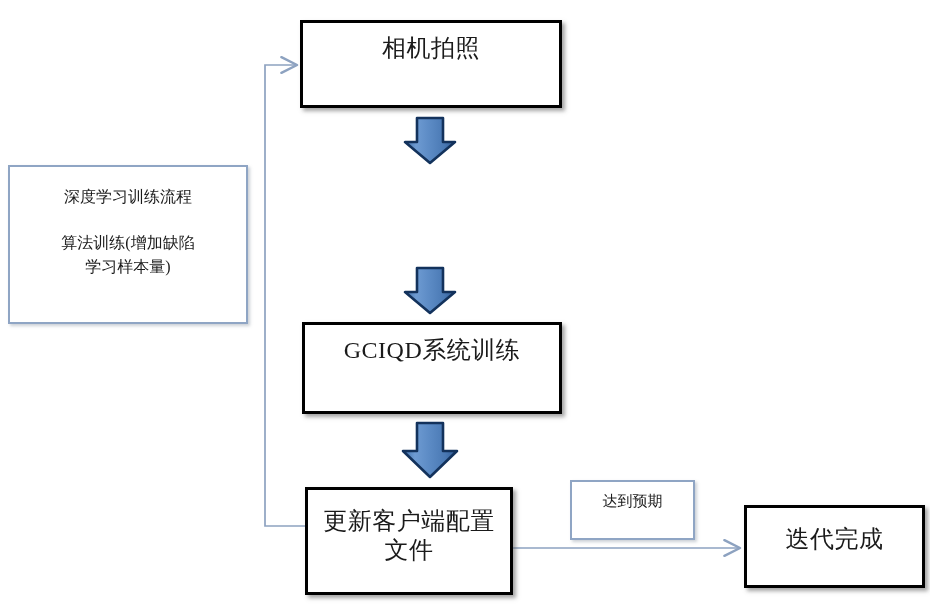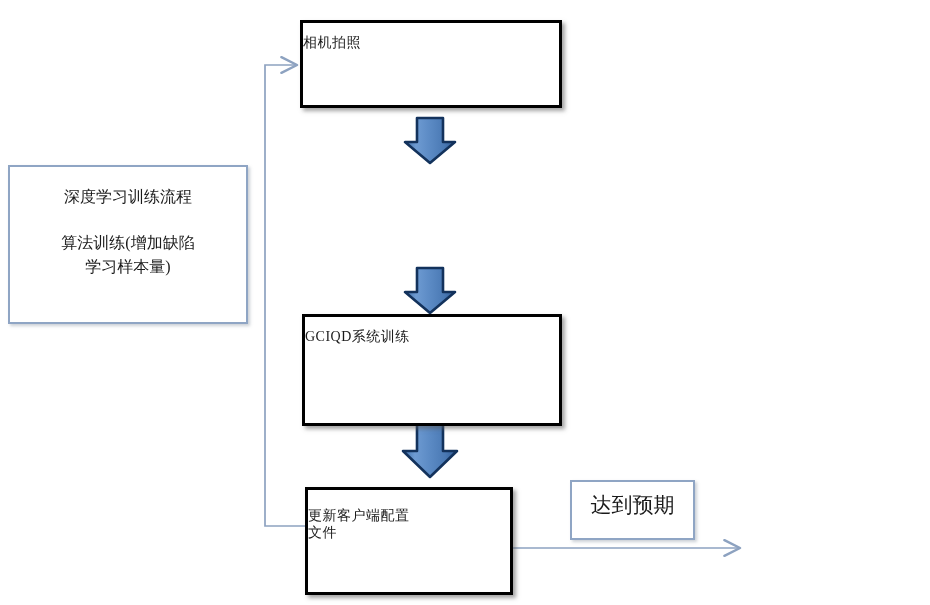--- a/index.html
+++ b/index.html
@@ -32,23 +32,23 @@
     box-sizing: border-box;
     background: #ffffff;
     border: 3px solid #000000;
     box-shadow: 3px 3px 4px rgba(90, 90, 90, 0.55);
     z-index: 3;
   }
   .node .node-label {
     position: absolute;
     left: 0;
     right: 0;
-    text-align: left;
+    text-align: center;
     color: #1a1a1a;
-    font-size: 14px;
+    font-size: 24px;
     line-height: 1.22;
     letter-spacing: 0.5px;
     white-space: pre-line;
   }
   
   .node.align-top .node-label { top: 11px; }
   .node.align-mid .node-label { top: 17px; }
 
   
   .callout {
@@ -58,21 +58,21 @@
     border: 2px solid #8fa5c4;
     box-shadow: 2px 2px 3px rgba(140, 150, 165, 0.45);
     z-index: 3;
   }
   .callout .callout-label {
     position: absolute;
     left: 0;
     right: 0;
     text-align: center;
     color: #1a1a1a;
-    font-size: 21px;
+    font-size: 15px;
     line-height: 1.5;
     white-space: pre-line;
   }
 
   #info-box .callout-label { top: 18px; font-size: 16px; line-height: 1.45; }
   #expect-box .callout-label { top: 8px; }
 </style>
 </head>
 <body>
 
@@ -116,27 +116,30 @@
 
 算法训练(增加缺陷
 学习样本量)</div>
   </div>
 
   <div class="node align-top" id="node-camera" style="left:300px; top:20px; width:262px; height:88px;">
     <div class="node-label">相机拍照</div>
   </div>
 
 
-  <div class="node align-top" id="node-train" style="left:302px; top:314px; width:260px; height:112px;">
+  <div class="node align-top" id="node-train" style="left:302px; top:322px; width:260px; height:92px;">
     <div class="node-label">GCIQD系统训练</div>
   </div>
 
   <div class="node align-mid" id="node-update" style="left:305px; top:487px; width:208px; height:108px;">
     <div class="node-label">更新客户端配置
 文件</div>
   </div>
 
   <div class="callout" id="expect-box" style="left:570px; top:480px; width:125px; height:60px;">
     <div class="callout-label">达到预期</div>
   </div>
 
+  <div class="node align-mid" id="node-done" style="left:744px; top:505px; width:181px; height:83px;">
+    <div class="node-label">迭代完成</div>
+  </div>
 
 </div>
 
 </body></html>

